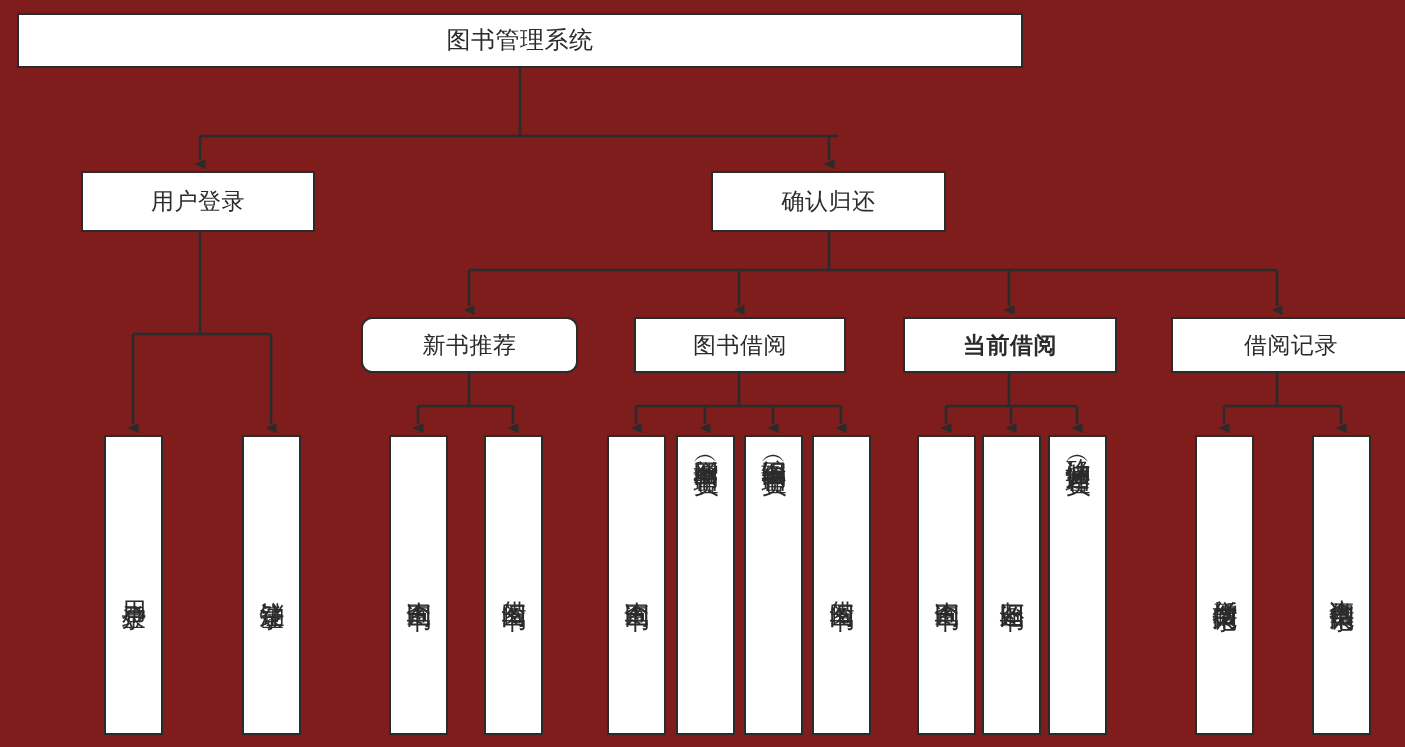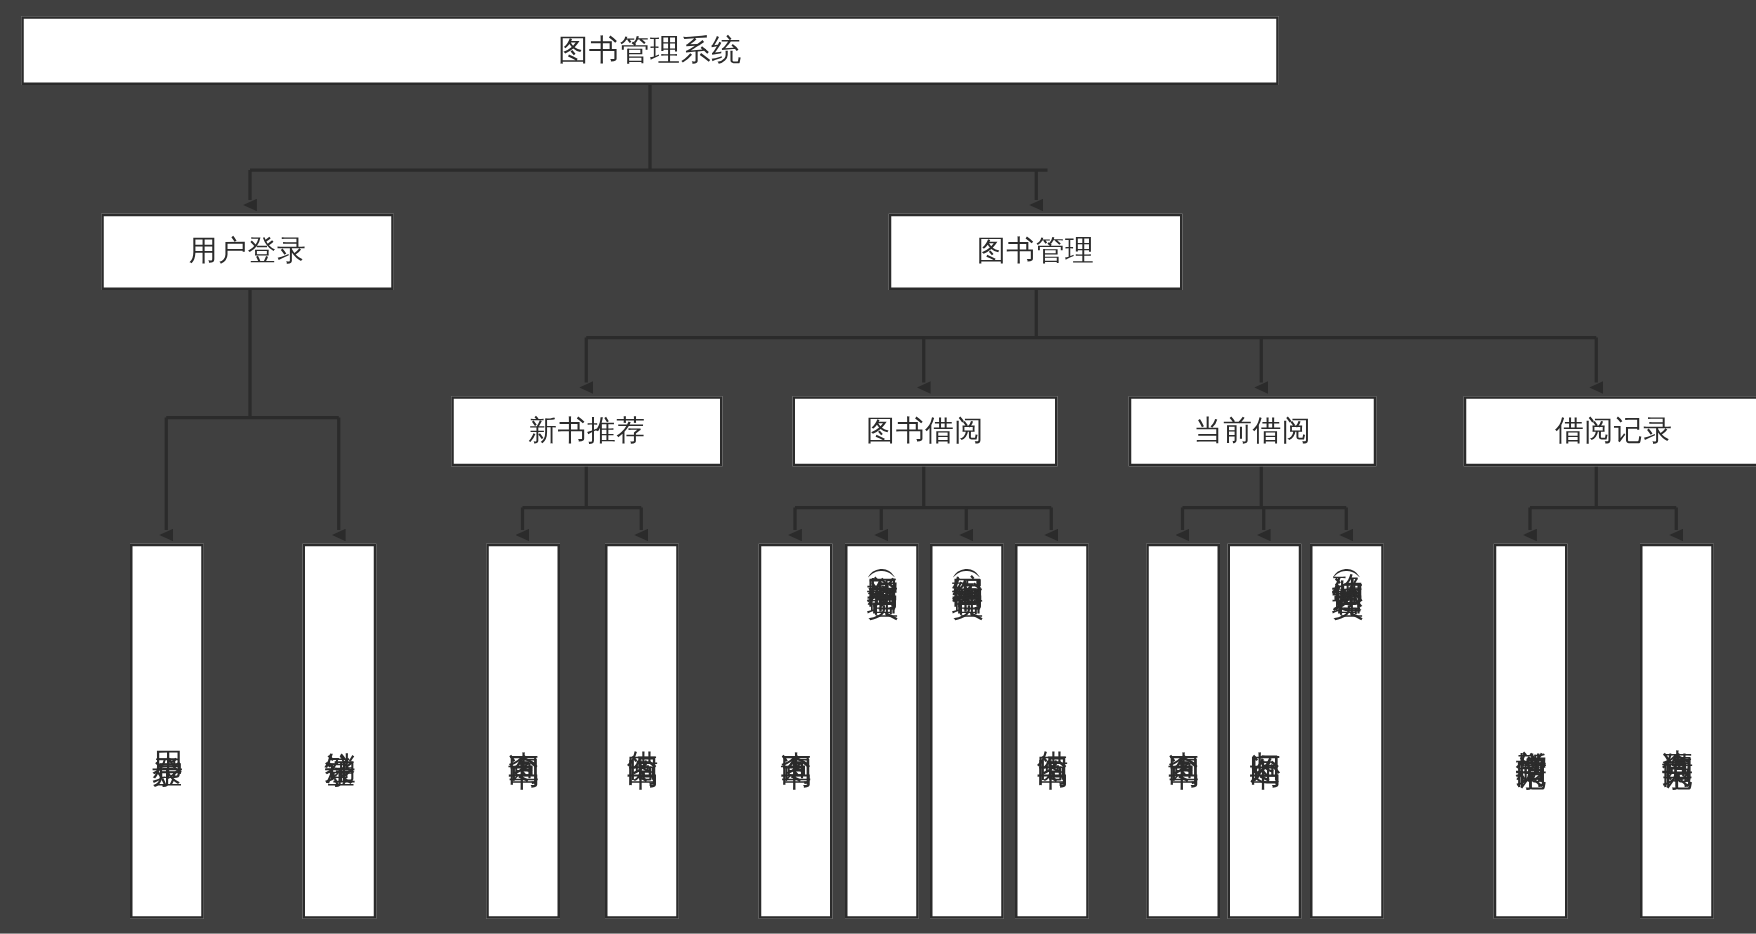--- a/index.html
+++ b/index.html
@@ -4,21 +4,21 @@
 <style>
   html,body{margin:0;padding:0;background:#ffffff;}
   body{
     font-family:"DejaVu Sans","Liberation Sans",sans-serif;
     -webkit-font-smoothing:antialiased;
   }
   #stage{
     position:relative;
     width:1405px;
     height:747px;
-    background:#404040;
+    background:#7f1d1d;
     overflow:hidden;
   }
   svg#wires{
     position:absolute;
     left:0; top:0;
     width:1405px; height:747px;
     pointer-events:none;
   }
   .node{
     position:absolute;
@@ -126,30 +126,30 @@
   </svg>
 
   <div class="node h root" style="left:17px;top:13px;width:1006px;height:55px;">
     <span class="label">图书管理系统</span>
   </div>
 
   <div class="node h" style="left:81px;top:171px;width:234px;height:61px;">
     <span class="label">用户登录</span>
   </div>
   <div class="node h" style="left:711px;top:171px;width:235px;height:61px;">
-    <span class="label">图书管理</span>
+    <span class="label">确认归还</span>
   </div>
 
-  <div class="node h" style="left:361px;top:317px;width:217px;height:56px;">
+  <div class="node h" style="left:361px;top:317px;width:217px;height:56px;border-radius:11px;">
     <span class="label">新书推荐</span>
   </div>
   <div class="node h" style="left:634px;top:317px;width:212px;height:56px;">
     <span class="label">图书借阅</span>
   </div>
-  <div class="node h" style="left:903px;top:317px;width:198px;height:56px;">
+  <div class="node h" style="left:903px;top:317px;width:214px;height:56px;font-weight:bold;">
     <span class="label">当前借阅</span>
   </div>
   <div class="node h" style="left:1171px;top:317px;width:240px;height:56px;">
     <span class="label">借阅记录</span>
   </div>
 
   <div class="node v" style="left:104px;top:435px;width:59px;height:300px;">
     <span class="label">用户登录</span>
   </div>
   <div class="node v" style="left:242px;top:435px;width:59px;height:300px;">

